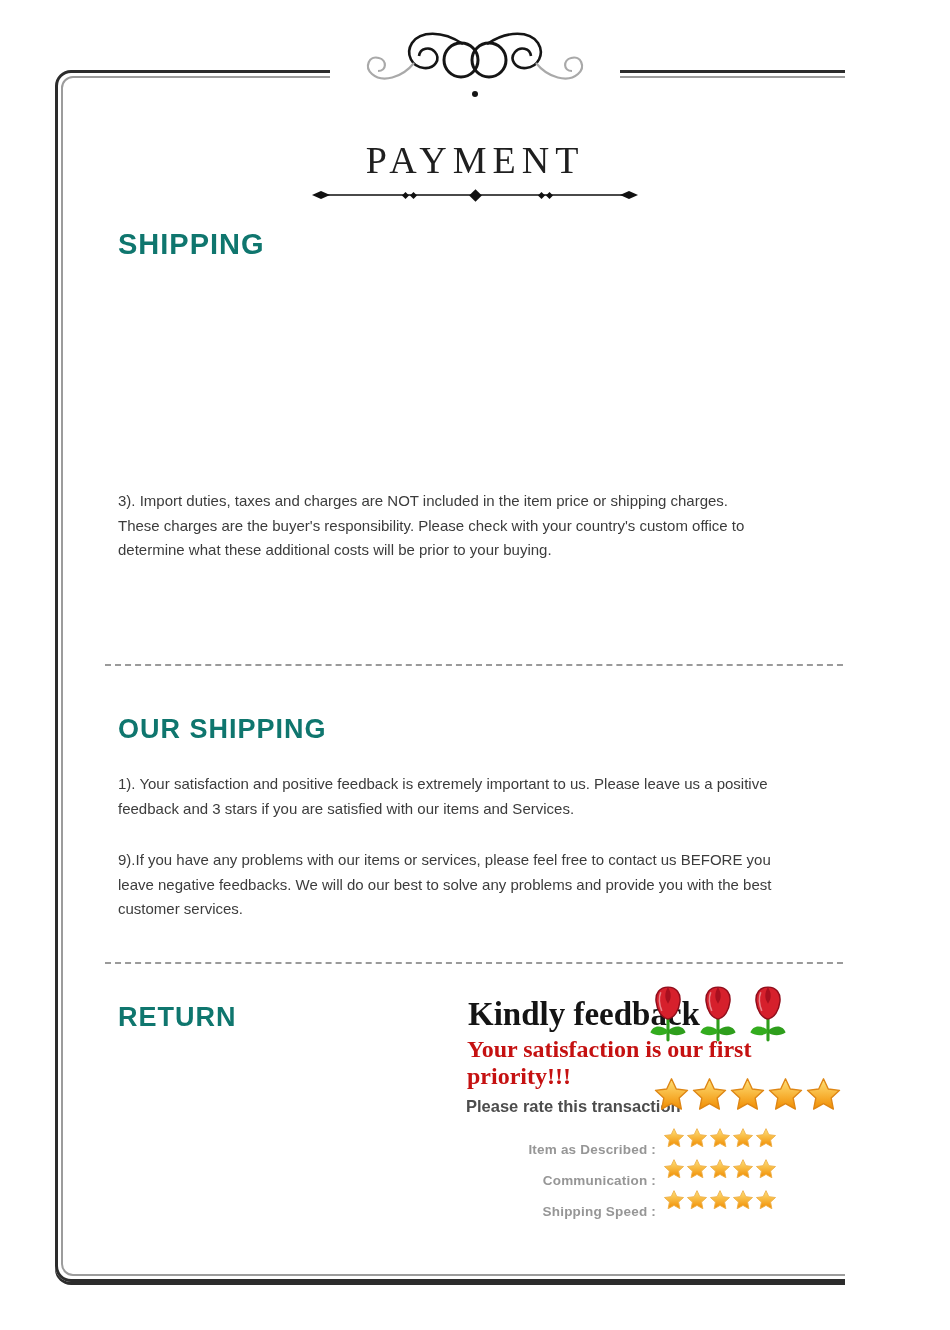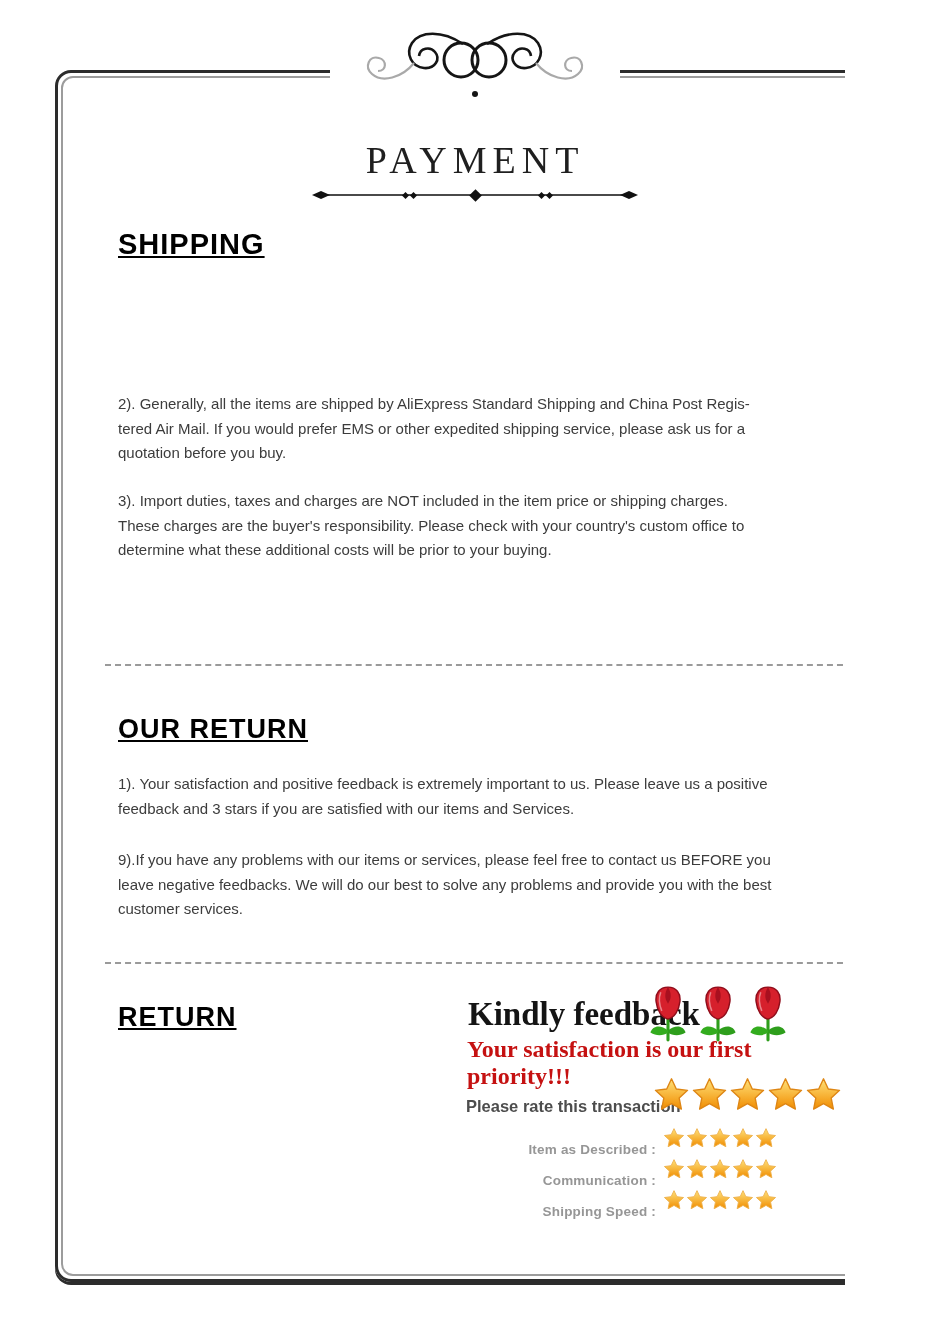--- a/index.html
+++ b/index.html
@@ -20,21 +20,21 @@
   .payment-title{position:absolute;left:0;top:138px;width:950px;text-align:center;
     font-family:"Liberation Serif", serif;font-size:38px;letter-spacing:6px;color:#1f1f1f;}
   .title-divider{position:absolute;left:312px;top:188px;width:326px;height:14px;}
   .title-divider .line{position:absolute;left:6px;right:6px;top:6px;height:2px;background:#4a4a4a;}
   .dia{position:absolute;background:#111;}
   .dia.end{width:18px;height:8px;top:3px;clip-path:polygon(0 50%,50% 0,100% 50%,50% 100%);}
   .dia.center{width:9px;height:9px;top:2.5px;left:calc(50% - 4.5px);transform:rotate(45deg);}
   .dia.dot{width:5px;height:5px;top:4.5px;transform:rotate(45deg);}
 
   
-  .sec-heading{position:absolute;left:118px;font-weight:bold;color:#000000;letter-spacing:1px;text-decoration:underline;}
+  .sec-heading{position:absolute;left:118px;font-weight:bold;color:#0f766e;letter-spacing:1px;}
   .h-shipping{top:228px;font-size:29px;}
   .h-service{top:714px;font-size:27px;}
   .h-return{top:1002px;font-size:27px;}
   .para{position:absolute;left:118px;width:762px;font-size:15px;line-height:24.5px;
     color:#3c3c3c;white-space:pre-wrap;}
   .p1{top:296px;} .p2{top:392px;} .p3{top:489px;} .p4{top:586px;}
   .s1{top:772px;} .s2{top:848px;}
   .return-text{position:absolute;left:118px;top:1042px;width:380px;font-size:16.5px;
     font-weight:bold;color:#4c4c4c;line-height:33px;white-space:pre-wrap;letter-spacing:.3px;}
 
@@ -86,30 +86,27 @@
     <div class="dia end" style="left:0;"></div>
     <div class="dia end" style="right:0;"></div>
     <div class="dia center"></div>
     <div class="dia dot" style="left:calc(30% - 7px);"></div>
     <div class="dia dot" style="left:calc(30% + 1px);"></div>
     <div class="dia dot" style="left:calc(70% - 1px);"></div>
     <div class="dia dot" style="left:calc(70% + 7px);"></div>
   </div>
 
   <div class="sec-heading h-shipping">SHIPPING</div>
-  <div class="para p2">2). Generally, all the items are shipped by AliExpress Standard Shipping and China Post Regis-
-tered Air Mail. If you would prefer EMS or other expedited shipping service, please ask us for a
-quotation before you buy.</div>
   <div class="para p3">3). Import duties, taxes and charges are NOT included in the item price or shipping charges.
 These charges are the buyer's responsibility. Please check with your country's custom office to
 determine what these additional costs will be prior to your buying.</div>
 
   <div class="dashed-divider dv1"></div>
 
-  <div class="sec-heading h-service">OUR RETURN</div>
+  <div class="sec-heading h-service">OUR SHIPPING</div>
   <div class="para s1">1). Your satisfaction and positive feedback is extremely important to us. Please leave us a positive
 feedback and 3 stars if you are satisfied with our items and Services.</div>
   <div class="para s2">9).If you have any problems with our items or services, please feel free to contact us BEFORE you
 leave negative feedbacks. We will do our best to solve any problems and provide you with the best
 customer services.</div>
 
   <div class="dashed-divider dv2"></div>
 
   <div class="sec-heading h-return">RETURN</div>
 

